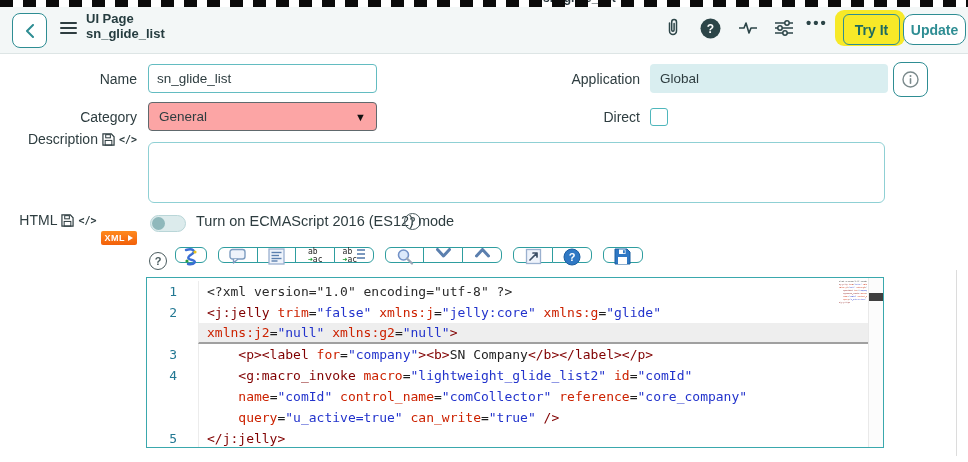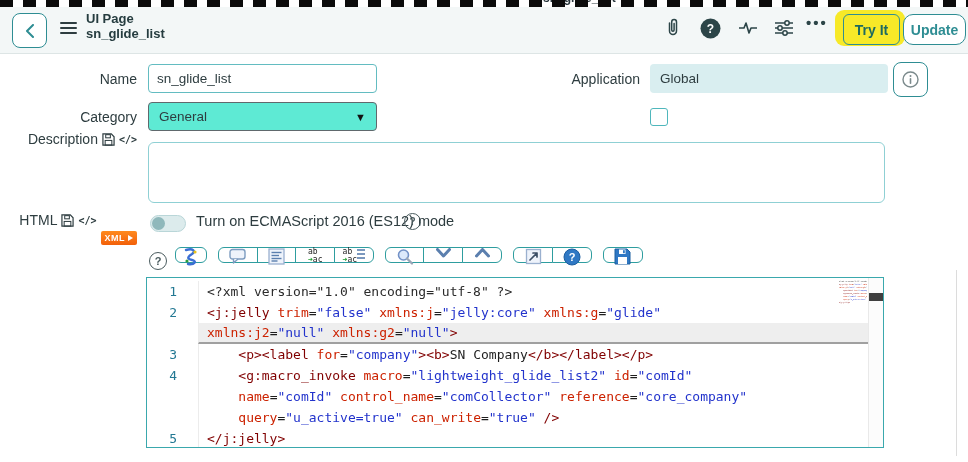--- a/index.html
+++ b/index.html
@@ -37,21 +37,21 @@
       justify-content:flex-end;gap:4px;}
   .lab1{left:0;width:137px;}
   .lab2{left:490px;width:150px;}
   .txt-input{position:absolute;left:148px;width:229px;height:29px;border:1px solid #63bcc1;border-radius:4px;
       box-sizing:border-box;padding:0 8px;font-size:13.5px;color:#2e3d40;font-family:"Liberation Sans",sans-serif;background:#fff;}
   .ro-value{position:absolute;left:650px;top:64px;width:238px;height:29px;background:#d9eef0;border-radius:4px;
       display:flex;align-items:center;padding:0 10px;box-sizing:border-box;font-size:13.5px;color:#2e3d40;}
   .info-btn{position:absolute;left:893px;top:62px;width:33px;height:33px;border:1.5px solid #2e8d93;border-radius:8px;
       background:#fff;display:flex;align-items:center;justify-content:center;cursor:pointer;}
   .sel{position:absolute;left:148px;top:102px;width:229px;height:29px;border:1px solid #60696d;border-radius:4px;
-      background:#5eead4;box-sizing:border-box;display:flex;align-items:center;padding:0 10px;font-size:13.5px;cursor:pointer;}
+      background:#fca5a5;box-sizing:border-box;display:flex;align-items:center;padding:0 10px;font-size:13.5px;cursor:pointer;}
   .sel .chev{margin-left:auto;font-size:11px;color:#111;font-weight:700;}
   .chk{position:absolute;left:650px;top:108px;width:18px;height:18px;border:1.5px solid #4fb7bc;border-radius:3px;
       background:#fff;box-sizing:border-box;cursor:pointer;}
   .desc-area{position:absolute;left:148px;top:142px;width:737px;height:61px;border:1px solid #8fd0d4;border-radius:6px;
       box-sizing:border-box;resize:none;font-family:"Liberation Sans",sans-serif;font-size:13px;padding:6px 8px;}
   .code-glyph{font-size:10px;font-weight:700;color:#2e3d40;font-family:"DejaVu Sans Mono",monospace;}
   .xml-badge{display:inline-flex;align-items:center;gap:3px;background:linear-gradient(#ff8a1e,#f2600a);
       color:#fff;font-size:9px;font-weight:700;padding:2px 4px;border-radius:2px;letter-spacing:.5px;margin-top:36px;}
   .xml-badge .play{width:0;height:0;border-left:5px solid #fff;border-top:3.5px solid transparent;border-bottom:3.5px solid transparent;}
 
@@ -164,20 +164,21 @@
       <circle cx="8.5" cy="5" r="1" fill="#7b8a8c"></circle>
       <rect x="7.7" y="7" width="1.6" height="6" rx="0.8" fill="#7b8a8c"></rect>
     </svg>
   </div>
 
   <div class="flabel lab1" style="top:102px;height:29px;">Category</div>
   <div class="sel">
     <span>General</span>
     <span class="chev">▼</span>
   </div>
+  <div class="flabel lab2" style="top:102px;height:29px;">Direct</div>
   <div class="chk"></div>
 
   <div class="flabel lab1" style="top:129px;height:20px;">
     <span>Description</span>
     <svg width="13" height="13" viewBox="0 0 14 14">
       <path d="M1 1 H10 L13 4 V13 H1 Z" fill="none" stroke="#2e3d40" stroke-width="1.3"></path>
       <rect x="4" y="1.8" width="5" height="3.4" fill="none" stroke="#2e3d40" stroke-width="1.1"></rect>
       <rect x="3.4" y="8" width="7.2" height="5" fill="none" stroke="#2e3d40" stroke-width="1.1"></rect>
     </svg>
     <span class="code-glyph">&lt;/&gt;</span>

